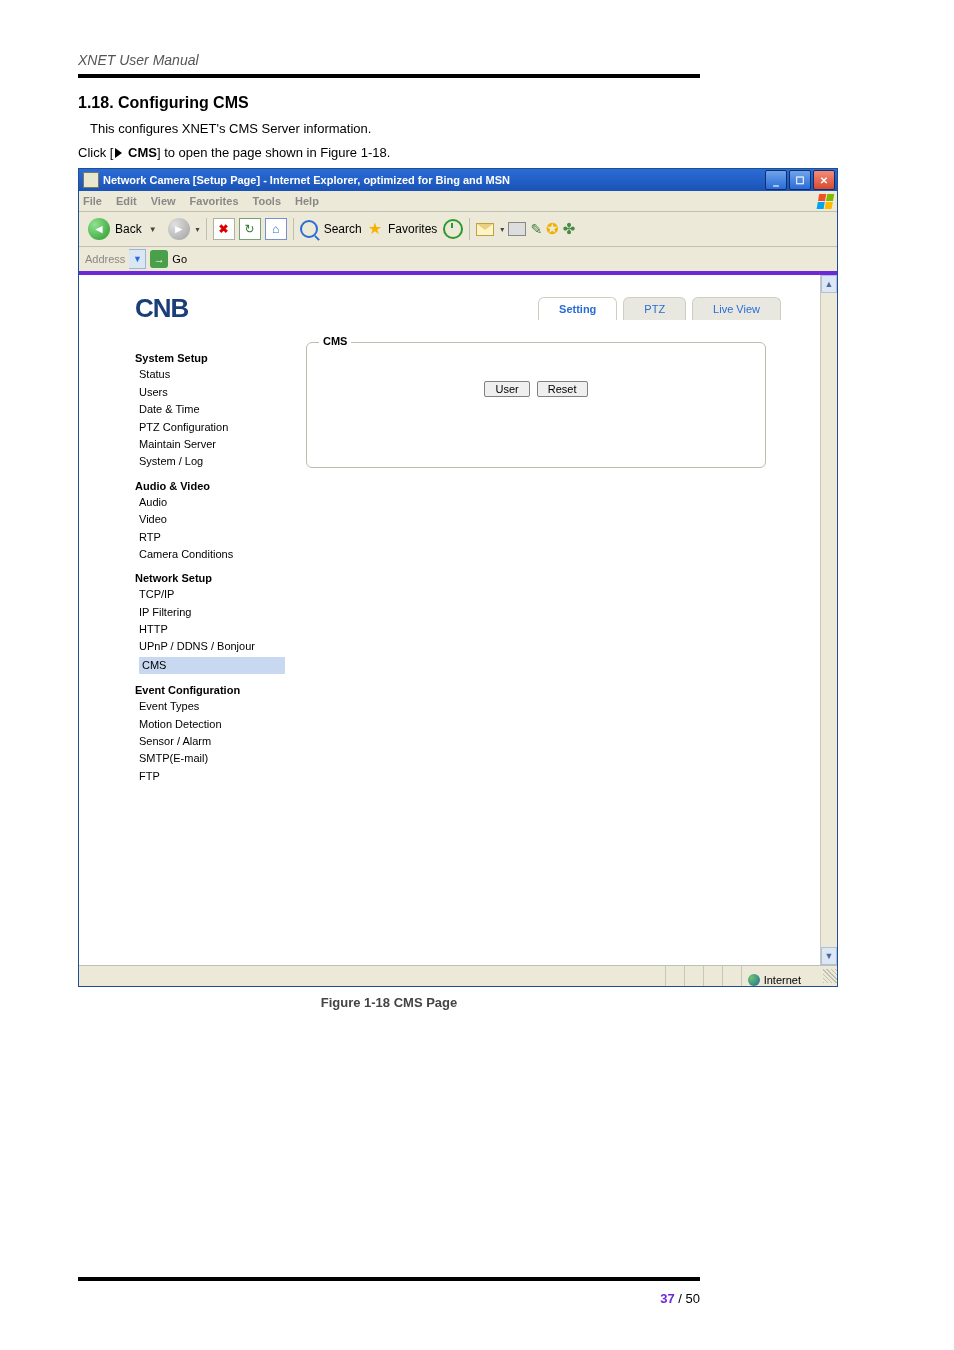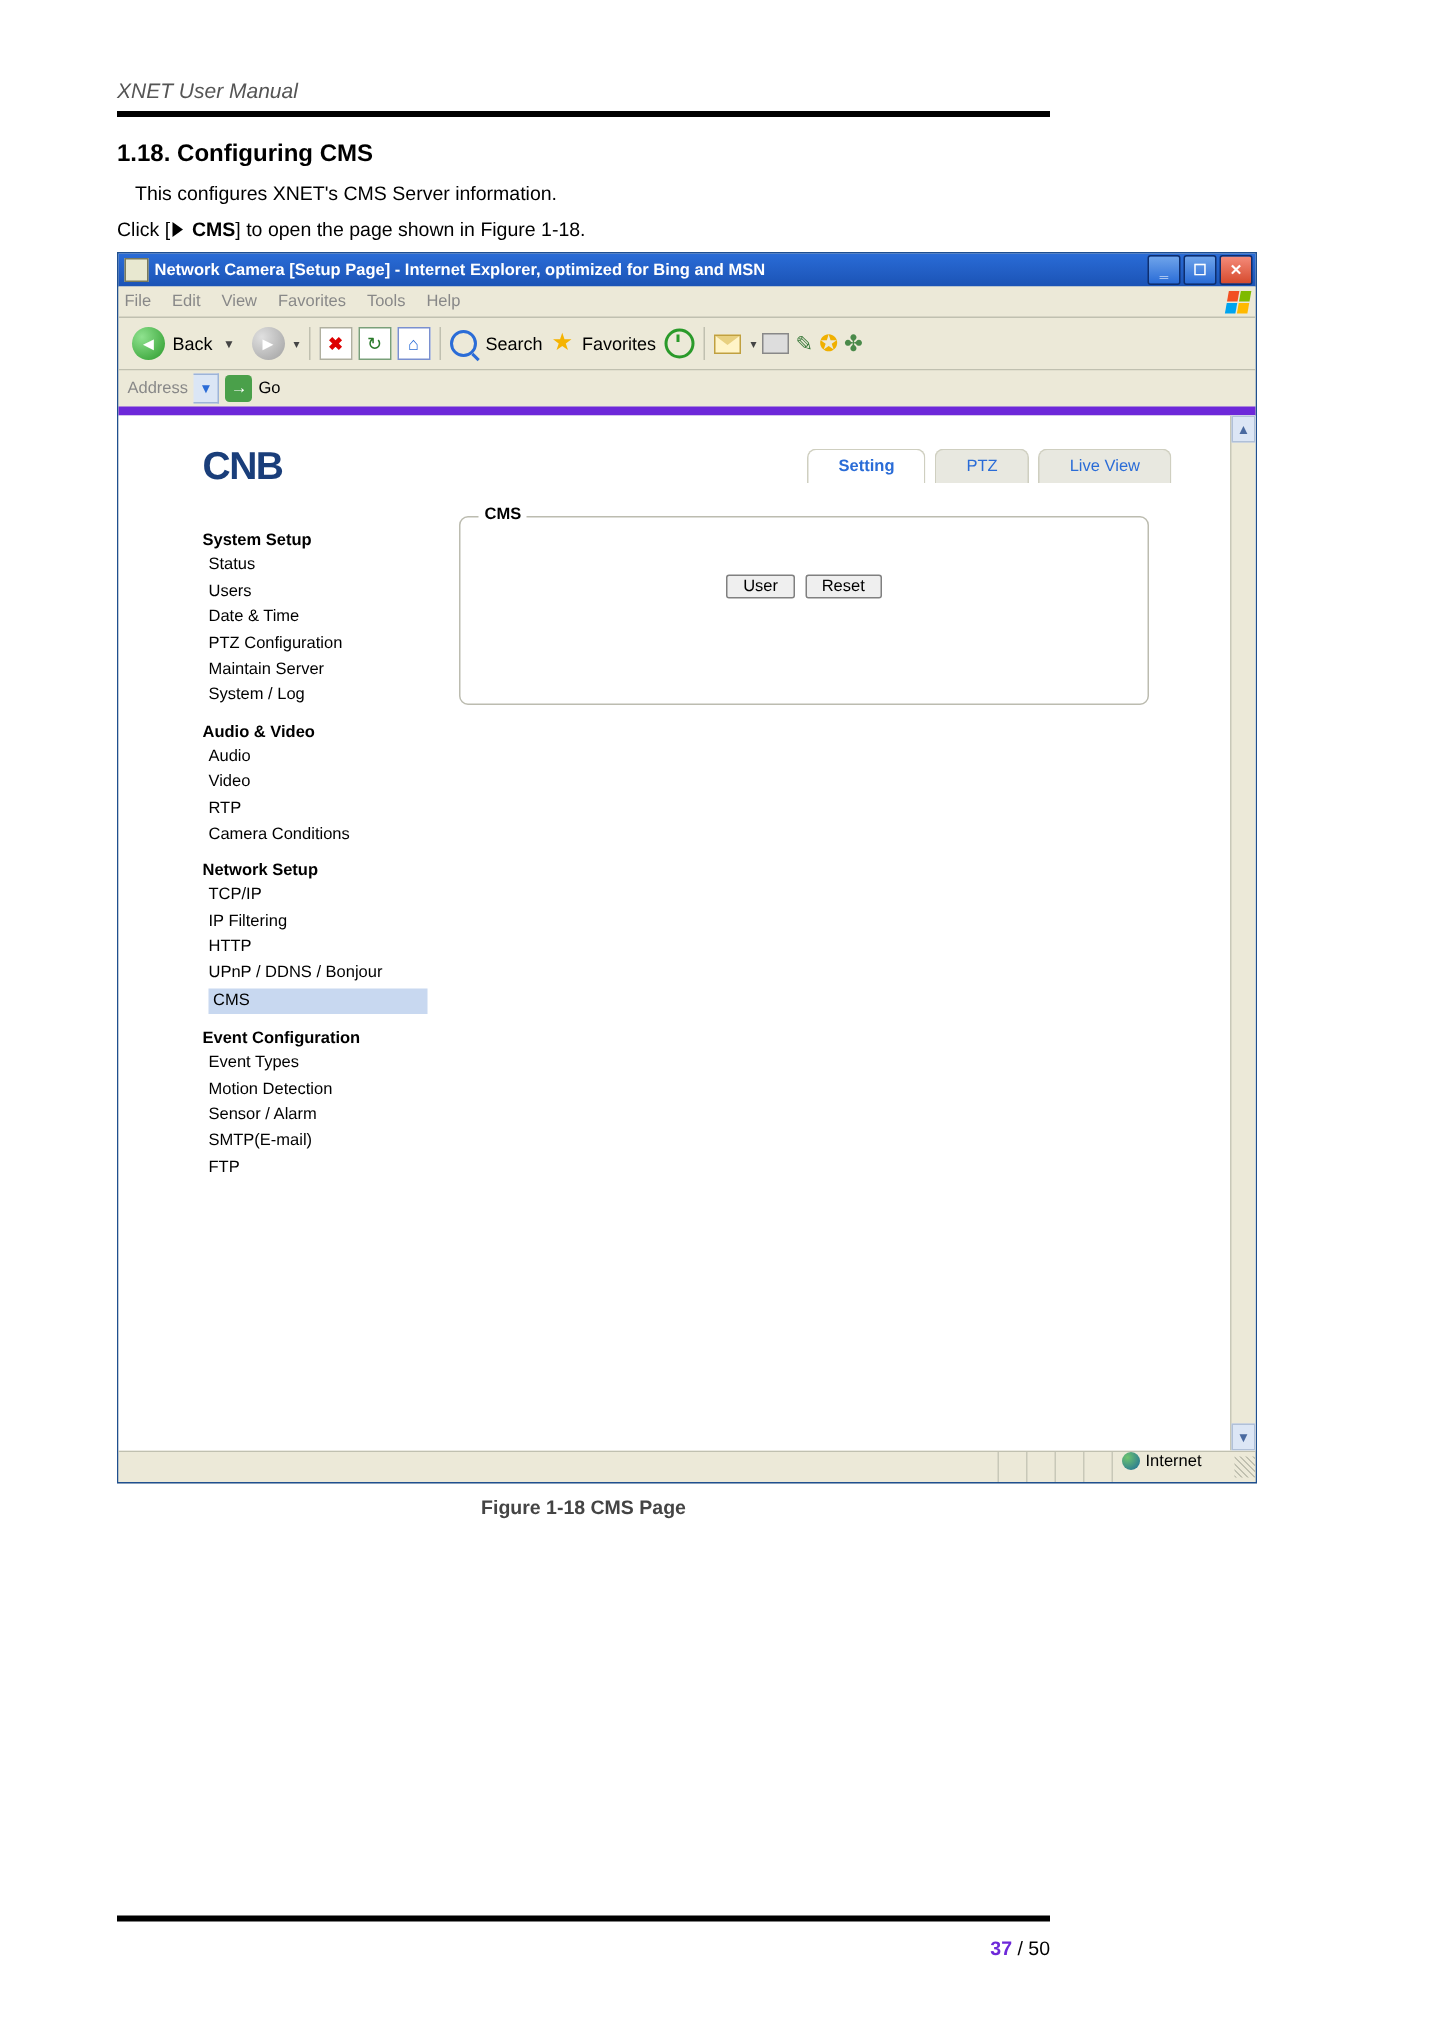--- a/index.html
+++ b/index.html
@@ -99,21 +99,21 @@
 
   .menubar {
     display:flex;
     align-items:center;
     background:#ece9d8;
     border-bottom:1px solid #c0c0b0;
     padding:2px 4px;
     color:#888;
     font-size:11px;
   }
-  .menubar span { margin-right:14px; }
+  .menubar span { margin-right:14px;font-weight:bold; }
   .ms-flag {
     margin-left:auto;
     width:16px;height:16px;
     display:flex;flex-wrap:wrap;
     transform: skewX(-10deg);
   }
   .ms-flag div{width:7px;height:7px;margin:0.5px;}
   .f-r{background:#f25022}.f-g{background:#7fba00}.f-b{background:#00a4ef}.f-y{background:#ffb900}
 
   .toolbar {
@@ -153,21 +153,21 @@
   .mail-icon:before{content:"";position:absolute;left:0;right:0;top:0;border-left:8px solid transparent;border-right:8px solid transparent;border-top:6px solid #e8d080}
   .print-icon{width:16px;height:12px;background:#ddd;border:1px solid #888;position:relative}
   .edit-icon{color:#3a7a3a;font-size:14px}
   .msg-icon{color:#f0b000;font-size:15px}
   .puzzle-icon{color:#4a8a4a;font-size:15px}
   .tb-text{font-size:12px;color:#000;margin:0 2px}
   .dd{font-size:8px;color:#444;margin-left:2px}
 
   .addrbar {
     display:flex;align-items:center;gap:4px;
-    background:#ece9d8;border-bottom:6px solid #6d28d9;
+    background:#ece9d8;border-bottom:4px solid #6d28d9;
     padding:2px 6px;
   }
   .addrbar .lbl{color:#888;font-size:11px}
   .addr-input {
     flex:1;display:flex;align-items:center;
     background:#fff;border:1px solid #9db4d8;height:18px;padding:0 2px;
     font-size:11px;color:#000;
   }
   .addr-input .ie-page-icon{width:13px;height:13px;margin-right:3px}
   .addr-dd{width:16px;height:18px;border:1px solid #9db4d8;border-left:0;display:flex;align-items:center;justify-content:center;background:#dbe6f5;color:#2a6cd7;font-size:9px}
@@ -213,21 +213,21 @@
   .range-hint{font-size:10px;color:#555}
   .panel-btns{margin-top:28px;text-align:center}
   .panel-btns button{font-size:11px;border:1px solid #808080;background:#efefef;padding:1px 10px;margin:0 2px;border-radius:2px}
 
   .statusbar{
     display:flex;align-items:center;background:#ece9d8;border-top:1px solid #c0c0b0;height:20px;font-size:11px;
   }
   .statusbar .ie-page-icon{width:14px;height:14px;margin:0 4px}
   .status-spacer{flex:1}
   .status-cell{border-left:1px solid #c8c8b8;height:100%;width:18px}
-  .status-zone{border-left:1px solid #c8c8b8;height:100%;display:flex;align-items:flex-start;padding:0 20px 0 6px;gap:4px}
+  .status-zone{border-left:1px solid #c8c8b8;height:100%;display:flex;align-items:flex-end;padding:0 20px 0 6px;gap:4px}
   .globe-icon{width:12px;height:12px;border-radius:50%;background:radial-gradient(circle at 30% 30%, #6fc46f, #1a6a9a)}
   .grip{width:14px;height:14px;background:
     repeating-linear-gradient(45deg,#c0c0b0 0 1px,transparent 1px 3px);
     margin-left:2px}
 
   .figure-caption{
     text-align:center;font-weight:bold;font-size:13px;color:#444;margin-top:6px;
   }
 
   .footer {

